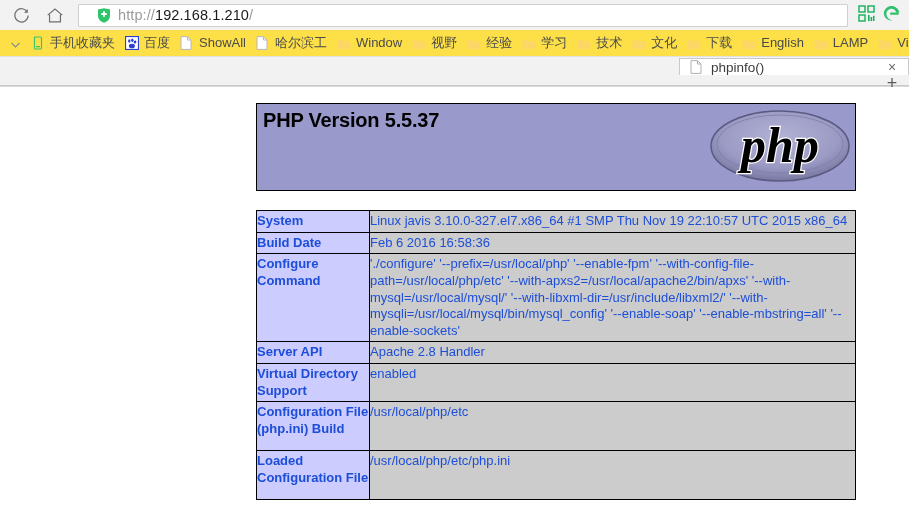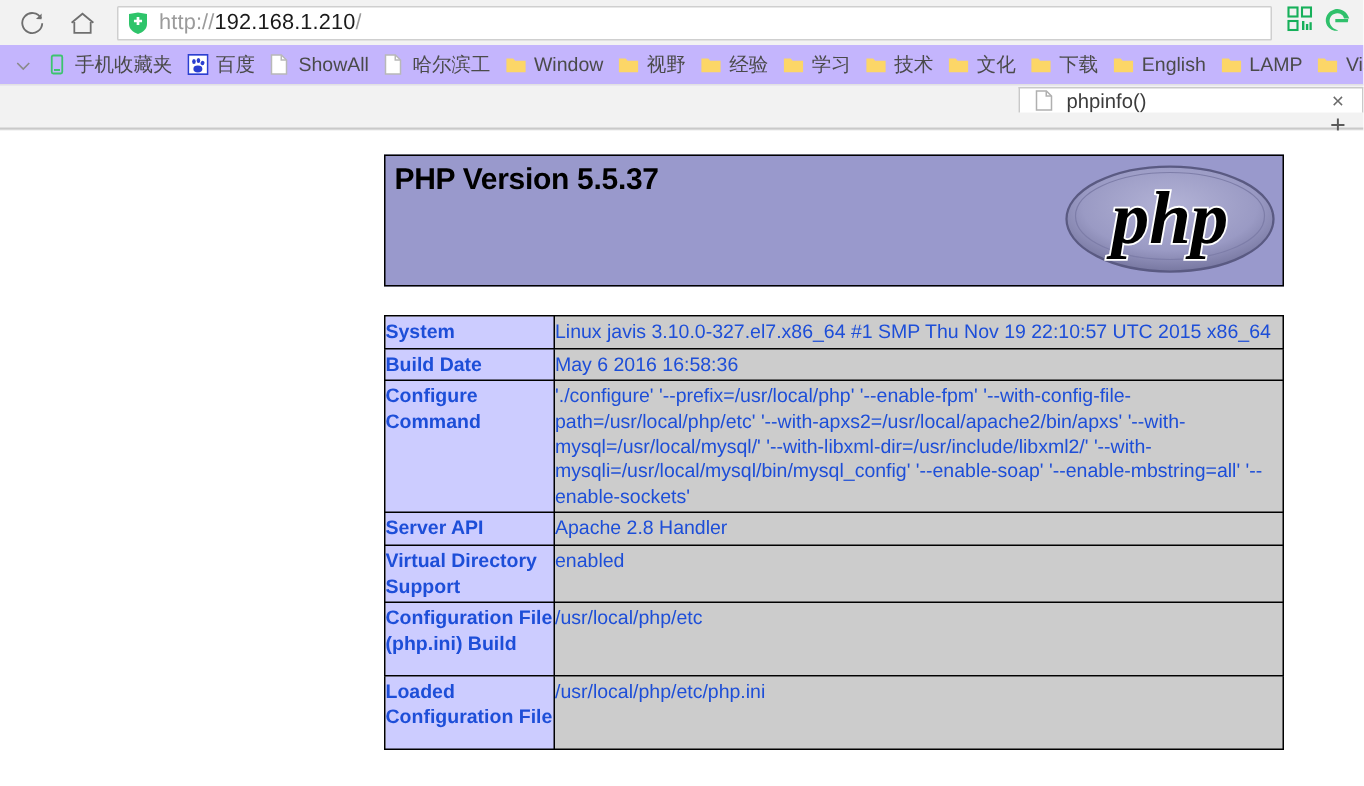--- a/index.html
+++ b/index.html
@@ -42,21 +42,21 @@
 
   .omnibox {
     flex: 1 1 auto;
     height: 23px;
     margin: 0 8px 0 6px;
     background: #ffffff;
     border: 1px solid #cfcfcf;
     border-radius: 1px;
     display: flex;
     align-items: center;
-    padding: 0 6px;
+    padding: 0 18px;
     box-sizing: border-box;
     min-width: 0;
   }
   .shield-icon {
     flex: 0 0 auto;
     width: 14px;
     height: 15px;
     margin-right: 7px;
     display: block;
   }
@@ -82,21 +82,21 @@
     width: 20px;
     height: 20px;
     display: flex;
     align-items: center;
     justify-content: center;
   }
 
   
   .bookmarks-bar {
     height: 27px;
-    background: #c4b5fd;
+    background: #fde047;
     display: flex;
     align-items: center;
     padding-left: 6px;
     box-sizing: border-box;
     overflow: hidden;
     border-bottom: 1px solid #e2e2e2;
   }
   .bm-caret {
     width: 18px;
     height: 22px;
@@ -496,21 +496,21 @@
     </div>
 
     <table class="info">
       <tbody>
         <tr>
           <td class="key">System</td>
           <td class="val">Linux javis 3.10.0-327.el7.x86_64 #1 SMP Thu Nov 19 22:10:57 UTC 2015 x86_64</td>
         </tr>
         <tr>
           <td class="key">Build Date</td>
-          <td class="val">May 6 2016 16:58:36</td>
+          <td class="val">Feb 6 2016 16:58:36</td>
         </tr>
         <tr>
           <td class="key">Configure Command</td>
           <td class="val">'./configure' '--prefix=/usr/local/php' '--enable-fpm' '--with-config-file-path=/usr/local/php/etc' '--with-apxs2=/usr/local/apache2/bin/apxs' '--with-mysql=/usr/local/mysql/' '--with-libxml-dir=/usr/include/libxml2/' '--with-mysqli=/usr/local/mysql/bin/mysql_config' '--enable-soap' '--enable-mbstring=all' '--enable-sockets'</td>
         </tr>
         <tr>
           <td class="key">Server API</td>
           <td class="val">Apache 2.8 Handler</td>
         </tr>
         <tr>

